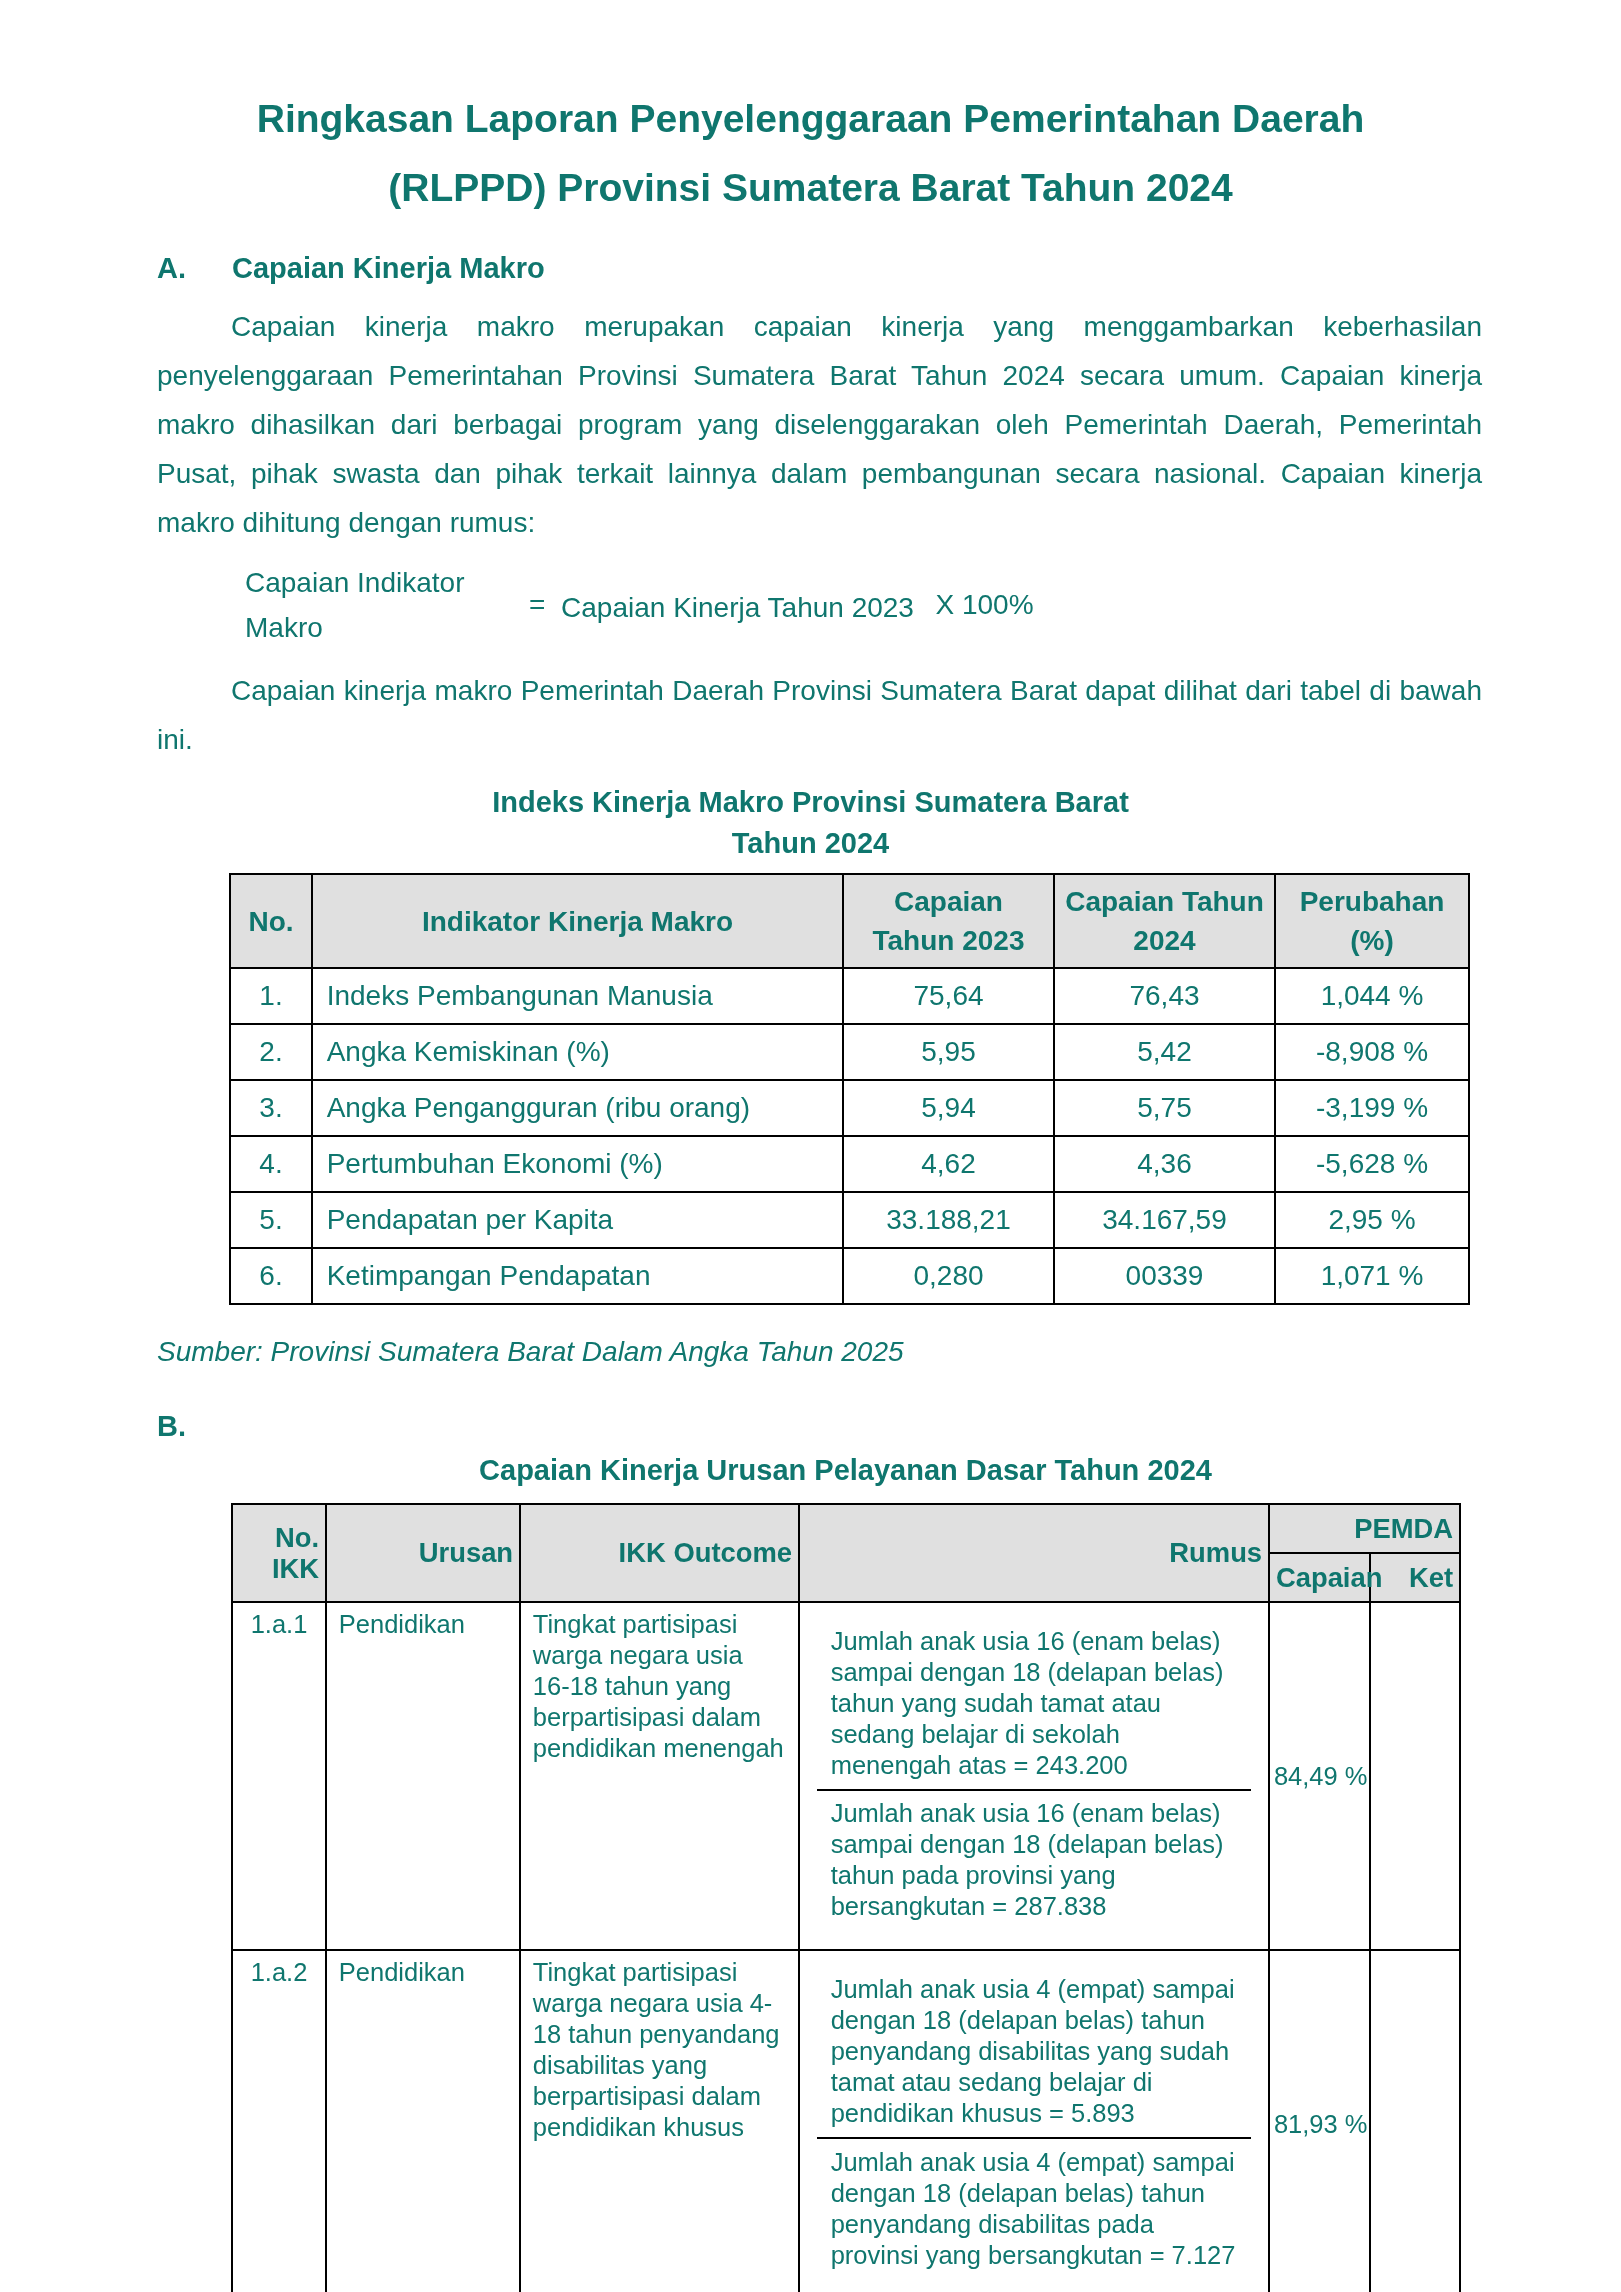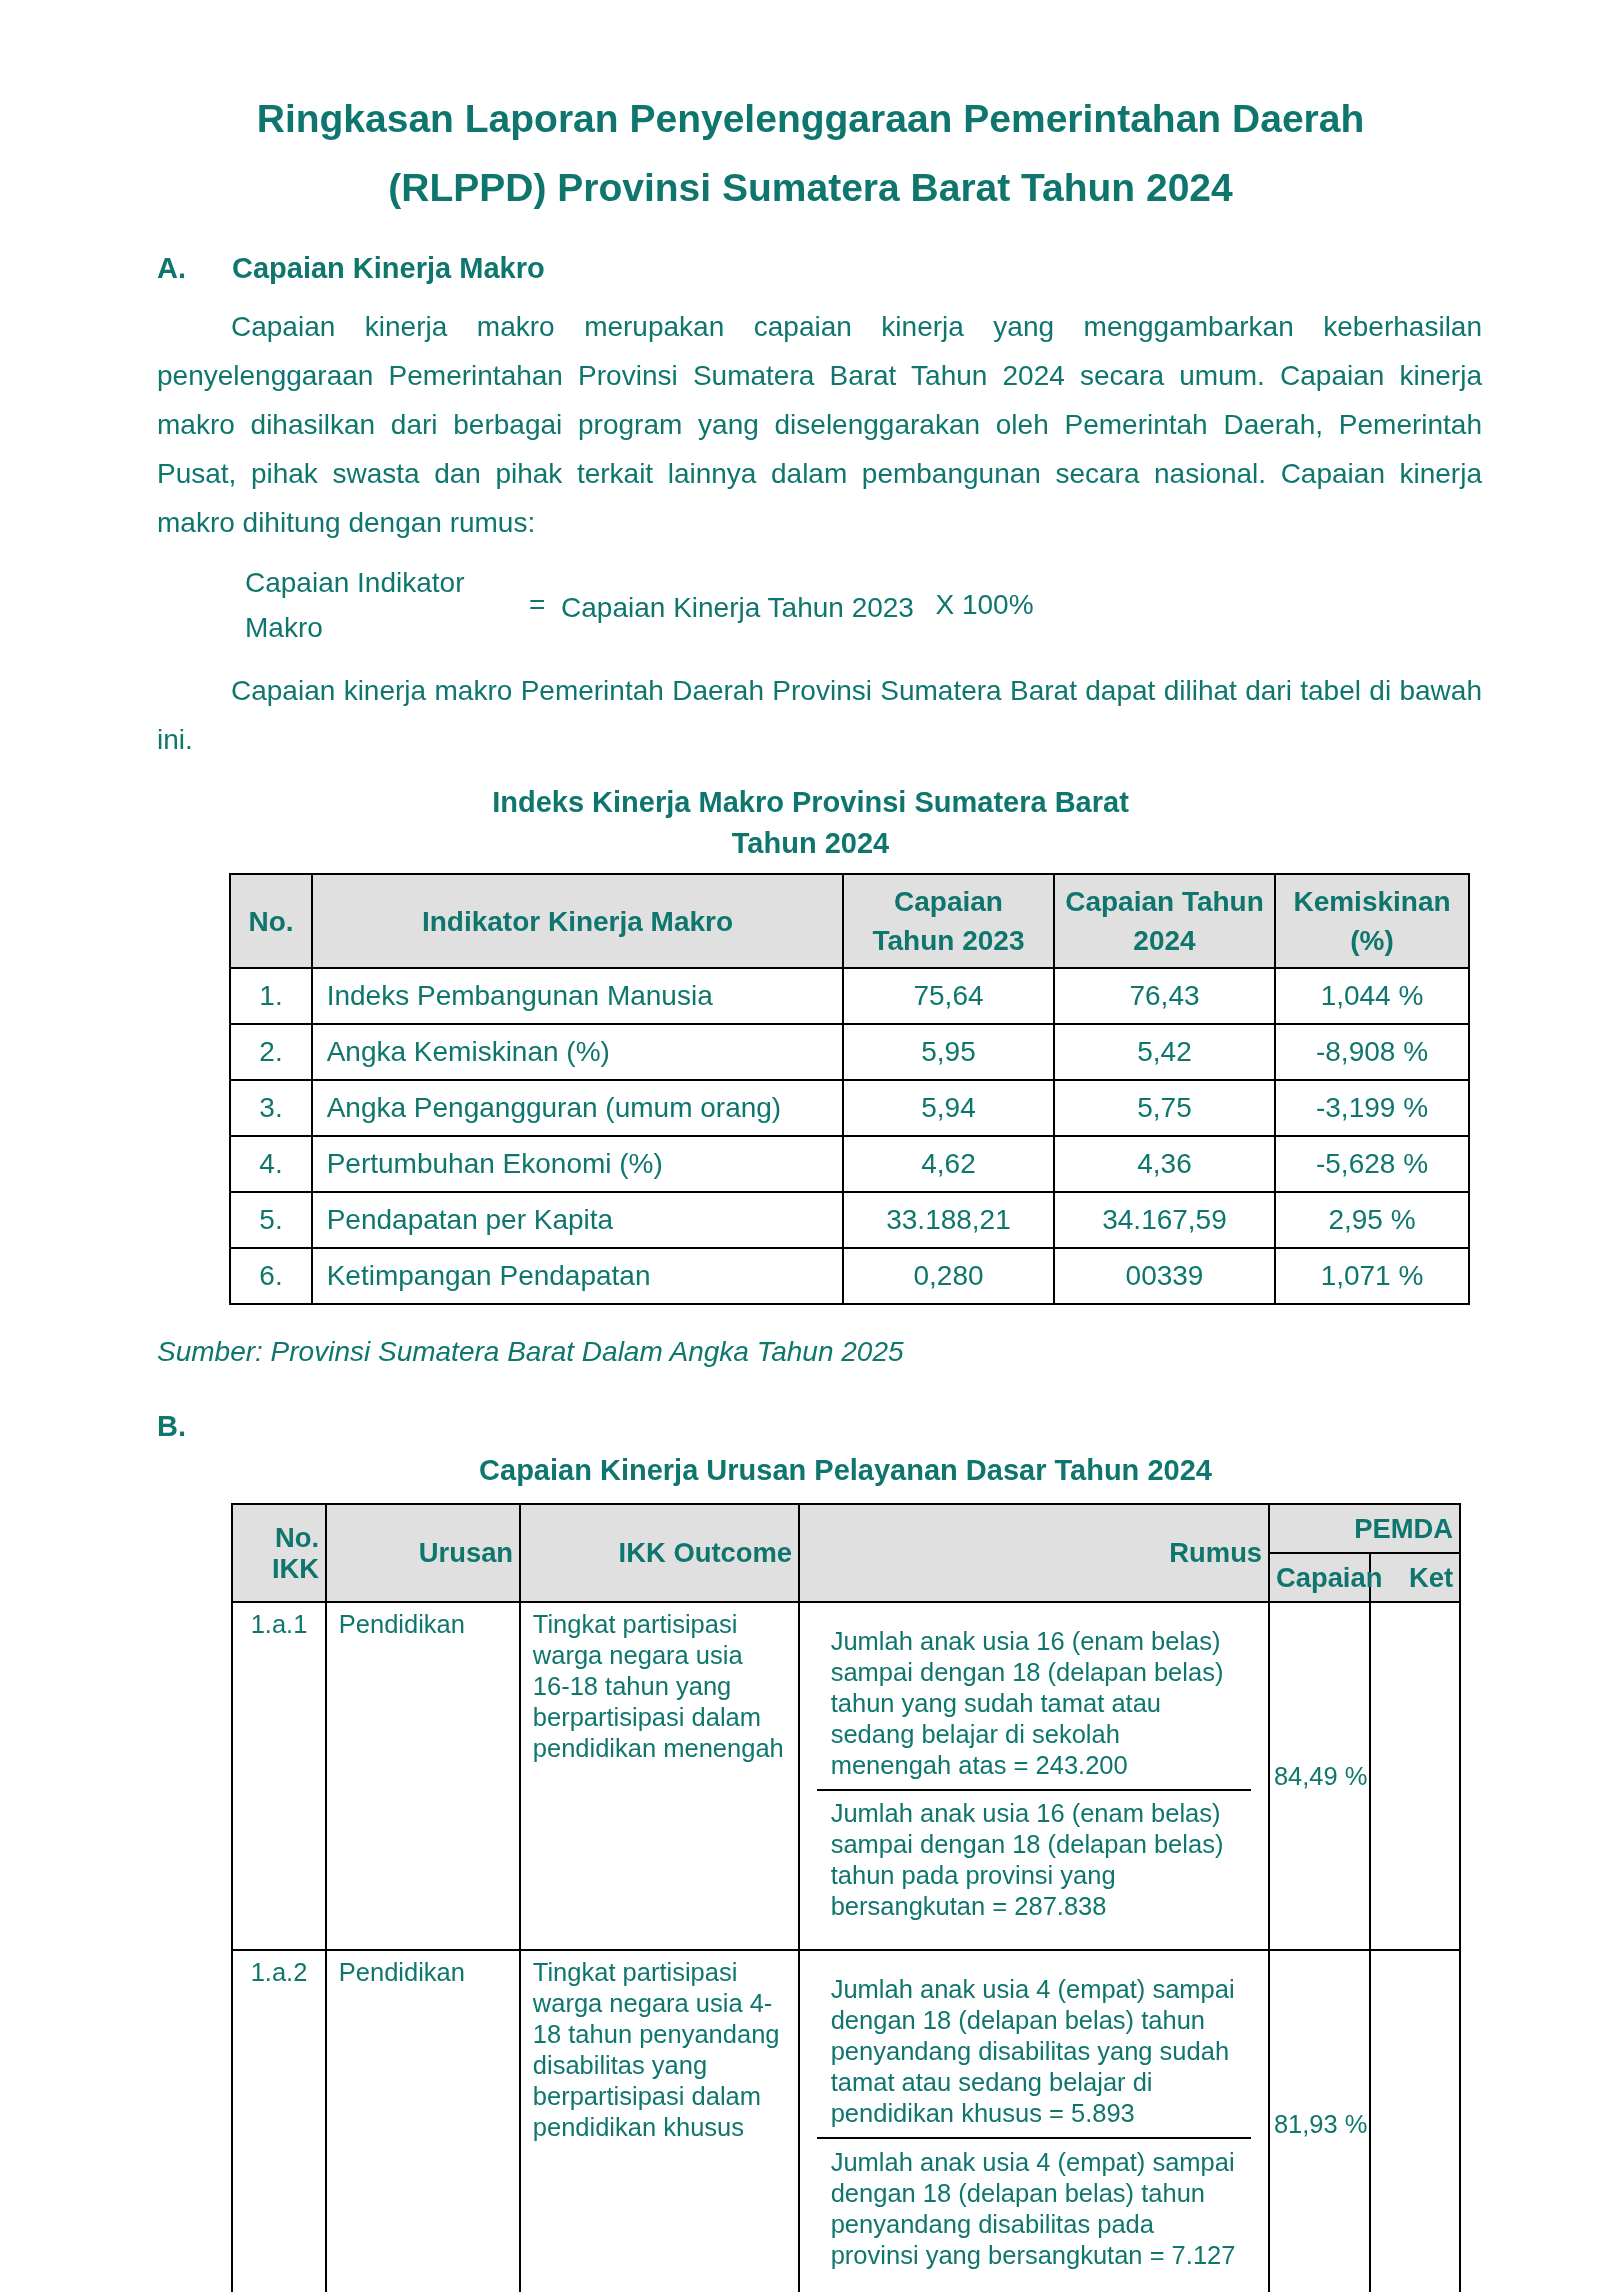--- a/index.html
+++ b/index.html
@@ -152,41 +152,41 @@
         <col style="width:211px">
         <col style="width:221px">
         <col style="width:194px">
     </colgroup>
     <thead>
       <tr>
         <th>No.</th>
         <th>Indikator Kinerja Makro</th>
         <th>Capaian Tahun 2023</th>
         <th>Capaian Tahun 2024</th>
-        <th>Kemiskinan (%)</th>
+        <th>Perubahan (%)</th>
       </tr>
     </thead>
     <tbody>
       <tr>
         <td class="c">1.</td>
         <td>Indeks Pembangunan Manusia</td>
         <td class="c">75,64</td>
         <td class="c">76,43</td>
         <td class="c">1,044 %</td>
       </tr>
       <tr>
         <td class="c">2.</td>
         <td>Angka Kemiskinan (%)</td>
         <td class="c">5,95</td>
         <td class="c">5,42</td>
         <td class="c">-8,908 %</td>
       </tr>
       <tr>
         <td class="c">3.</td>
-        <td>Angka Pengangguran (umum orang)</td>
+        <td>Angka Pengangguran (ribu orang)</td>
         <td class="c">5,94</td>
         <td class="c">5,75</td>
         <td class="c">-3,199 %</td>
       </tr>
       <tr>
         <td class="c">4.</td>
         <td>Pertumbuhan Ekonomi (%)</td>
         <td class="c">4,62</td>
         <td class="c">4,36</td>
         <td class="c">-5,628 %</td>

